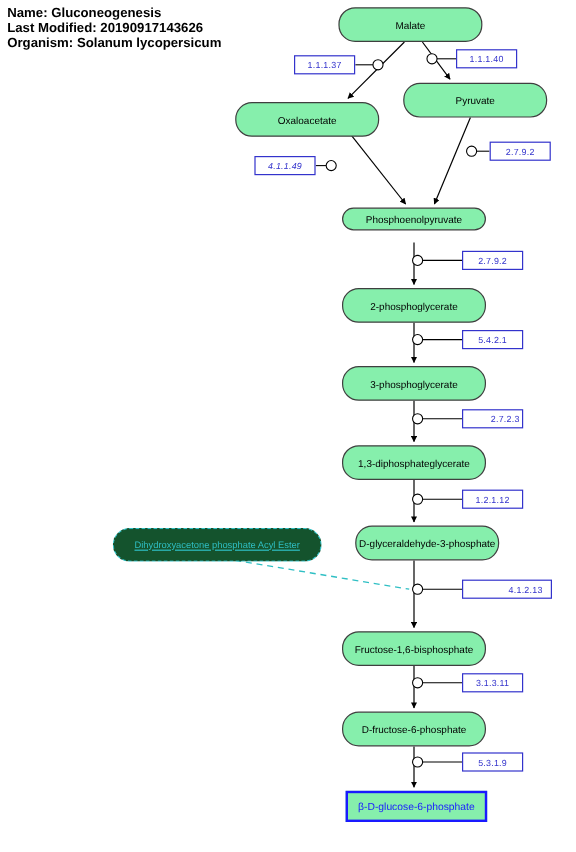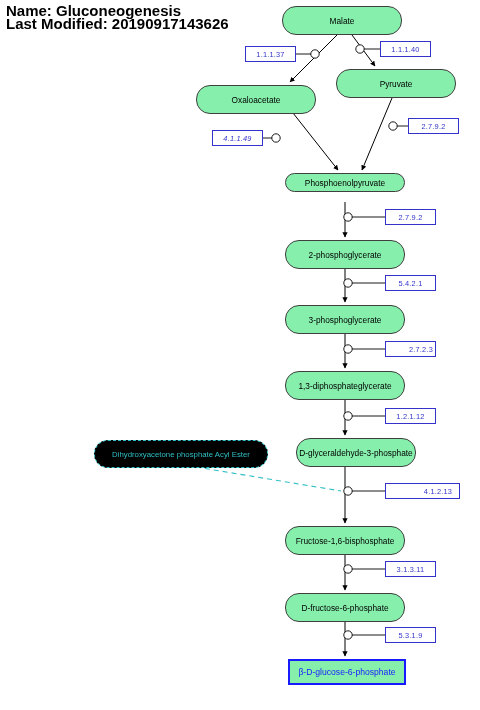--- a/index.html
+++ b/index.html
@@ -14,21 +14,21 @@
     overflow: hidden;
     font-family: "Liberation Sans", sans-serif;
     -webkit-font-smoothing: antialiased;
   }
 
   
   #meta {
     position: absolute;
     left: 6px;
     top: 5px;
-    font-size: 15px;
+    font-size: 11px;
     font-weight: bold;
     color: #000000;
     line-height: 12.5px;
     white-space: nowrap;
   }
   #meta div { white-space: nowrap; }
 
   
   #edges {
     position: absolute;
@@ -73,37 +73,39 @@
     font-size: 7.4px;
     color: #3333cc;
     white-space: nowrap;
     letter-spacing: 0.2px;
   }
 
   
   .annotation {
     position: absolute;
     box-sizing: border-box;
-    background: #000000;
+    background: #14532d;
     border: 1px dashed #2fbfc4;
     border-radius: 16px;
     display: flex;
     align-items: center;
     justify-content: center;
     font-size: 7.8px;
     color: #2fbfc4;
     white-space: nowrap;
+    text-decoration: underline;
   }
 </style>
 </head>
 <body>
 
 <div id="meta">
   <div>Name: Gluconeogenesis</div>
   <div>Last Modified: 20190917143626</div>
+  <div>Organism: Solanum lycopersicum</div>
 </div>
 
 <svg id="edges" viewBox="0 0 480 710" xmlns="http://www.w3.org/2000/svg">
   <defs>
     <marker id="arrow" viewBox="0 0 10 10" refX="9" refY="5" markerWidth="5.2" markerHeight="5.2" orient="auto-start-reverse">
       <path d="M 0 0 L 10 5 L 0 10 z" fill="#000000"></path>
     </marker>
   </defs>
 
   <g stroke="#000000" stroke-width="1" fill="none">

